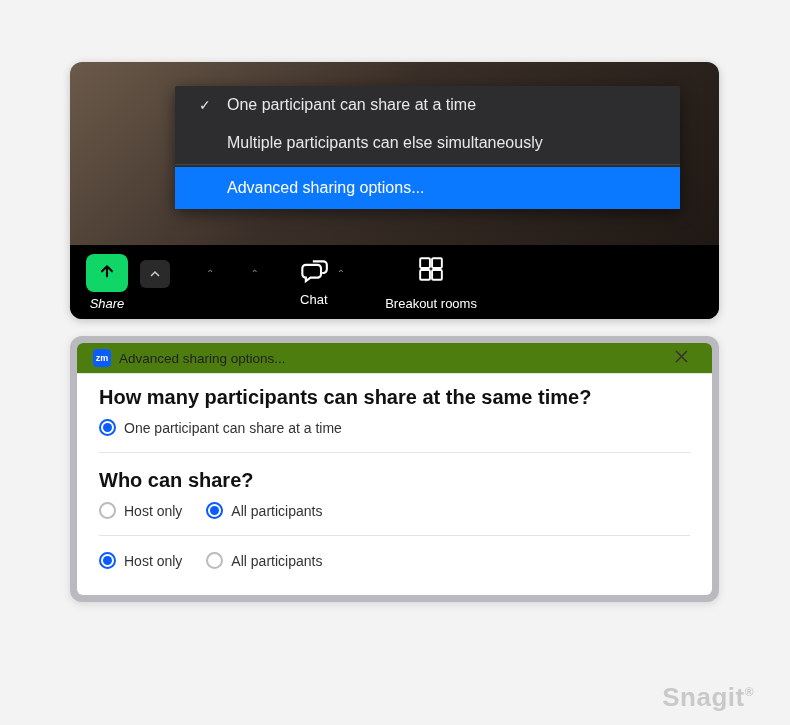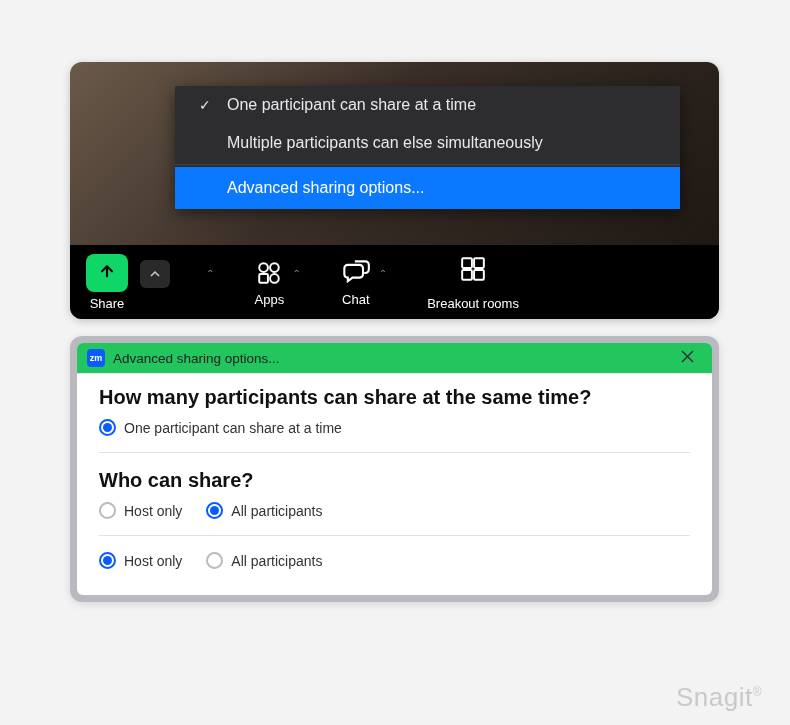--- a/index.html
+++ b/index.html
@@ -123,22 +123,22 @@
       box-shadow: 0 2px 8px rgba(0,0,0,0.12);
     }
     .dialog {
       background: #fff;
       border-radius: 6px;
       overflow: hidden;
     }
     .titlebar {
       display: flex;
       align-items: center;
-      padding: 6px 10px;
-      background: #22c55e;
+      padding: 6px 16px;
+      background: #4d7c0f;
       border-bottom: 1px solid #e5e5e5;
     }
     .titlebar .app-icon {
       width: 18px; height: 18px;
       background: #0b5cff;
       border-radius: 4px;
       display:flex; align-items:center; justify-content:center;
       color:#fff; font-size:9px; font-weight:bold;
       margin-right: 8px;
     }
@@ -191,25 +191,25 @@
       width: 9px; height: 9px;
       background: #0b5cff;
       border-radius: 50%;
       display: none;
     }
     .radio-outer.selected .radio-inner { display: block; }
     .hr { height:1px; background:#e3e3e3; margin: 16px 0; }
 
     .watermark {
       position: absolute;
-      right: 28px;
+      right: 36px;
       bottom: 12px;
       font-size: 26px;
       color: #c9c9c9;
-      font-weight: 400;
+      font-weight: 700;
       letter-spacing: 0.5px;
     }
     .watermark sup { font-size: 12px; vertical-align: super; }
   </style>
 </head>
 <body>
 
 <div class="zoom-panel">
   <div class="video-bg"></div>
 
@@ -223,50 +223,39 @@
       <span class="label">Multiple participants can else simultaneously</span>
     </div>
     <div class="menu-divider"></div>
     <div class="menu-item highlighted">
       <span class="check hidden">✓</span>
       <span class="label">Advanced sharing options...</span>
     </div>
   </div>
 
   <div class="toolbar">
-    <div class="tb-item" style="margin-left:2px;">
+    <div class="tb-item" style="margin-left:2px;font-style:italic;">
       <div class="tb-share-btn">
         <svg viewBox="0 0 24 24">
             <path d="M12 4 L12 16 M6 10 L12 4 L18 10" stroke="#000" stroke-width="2.5" fill="none" stroke-linecap="round" stroke-linejoin="round"></path>
           </svg>
       </div>
       <span>Share</span>
     </div>
     <div class="tb-arrow-btn">
       <svg width="10" height="10" viewBox="0 0 10 10">
           <path d="M1 7 L5 3 L9 7" stroke="#ccc" stroke-width="1.5" fill="none"></path>
         </svg>
     </div>
 
     <div class="tb-group" style="margin-left:28px;">
       <span class="tb-small-arrow">⌃</span>
     </div>
 
     <div class="tb-group" style="margin-left:28px;">
-      <div class="tb-item">
-        <div class="tb-icon">
-          <svg viewBox="0 0 24 24" width="26" height="26">
-              <circle cx="7" cy="7" r="4"></circle>
-              <circle cx="17" cy="7" r="4"></circle>
-              <circle cx="17" cy="17" r="4"></circle>
-              <rect x="3" y="13" width="8" height="8" rx="1"></rect>
-            </svg>
-        </div>
-        <span>Apps</span>
-      </div>
       <span class="tb-small-arrow">⌃</span>
     </div>
 
     <div class="tb-group" style="margin-left:28px;">
       <div class="tb-item">
         <div class="tb-icon">
           <svg viewBox="0 0 24 24" width="28" height="28">
               <path d="M5 5 h10 a3 3 0 0 1 3 3 v5 a3 3 0 0 1 -3 3 h-6 l-4 3 v-3 a3 3 0 0 1 -3 -3 v-5 a3 3 0 0 1 3 -3 z"></path>
               <path d="M11 2 h9 a3 3 0 0 1 3 3 v4 a3 3 0 0 1 -3 3 h-1"></path>
             </svg>

